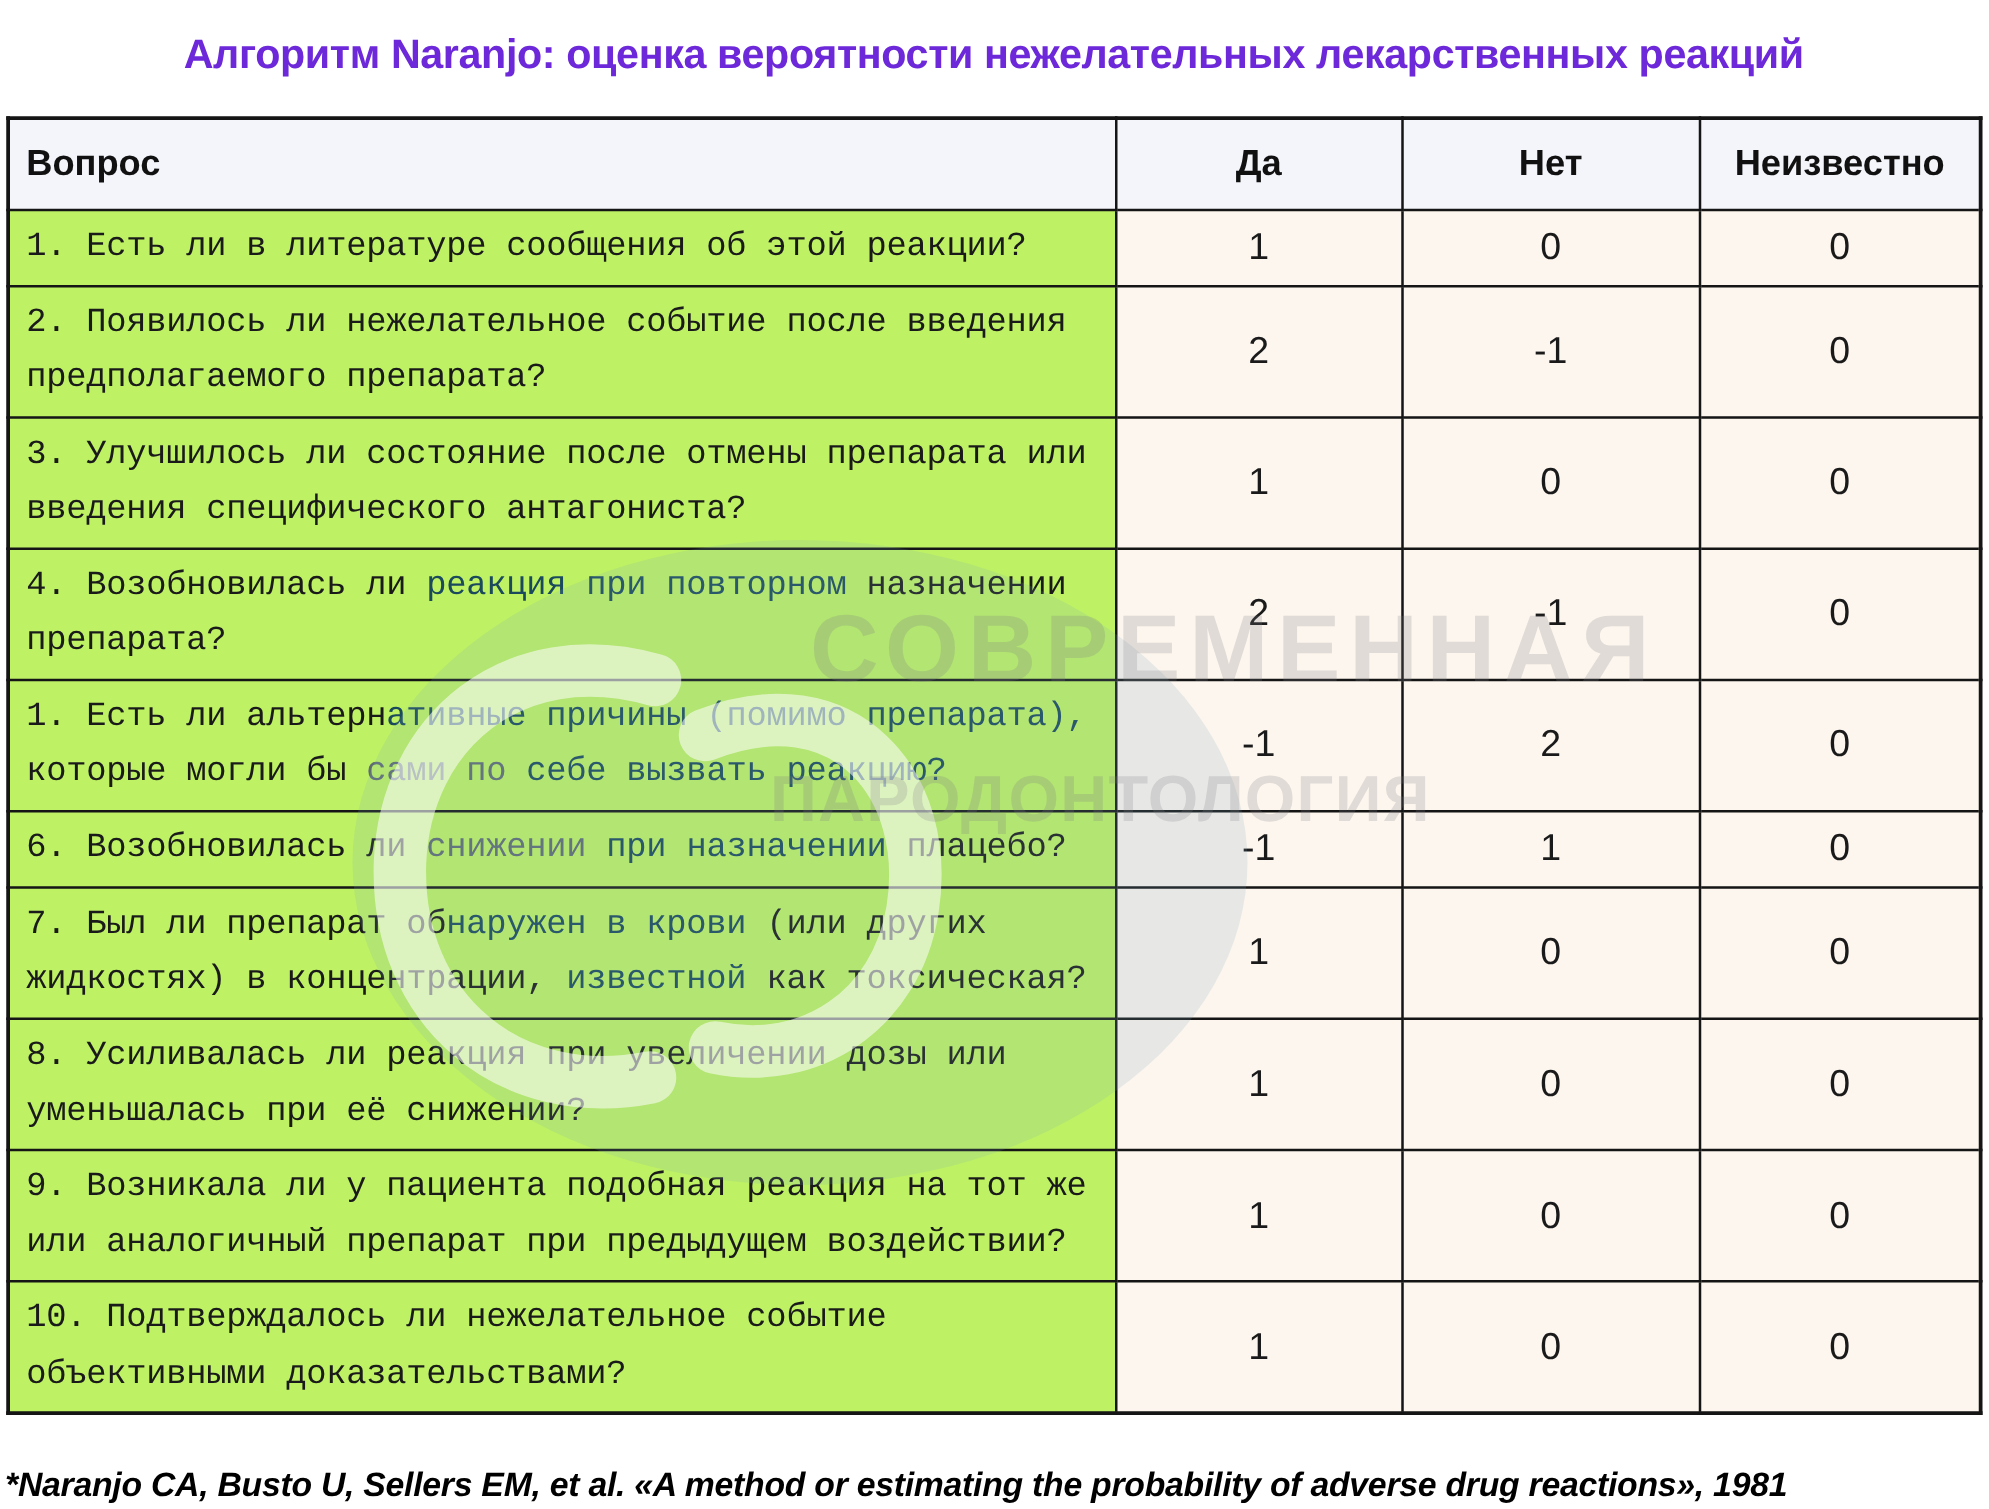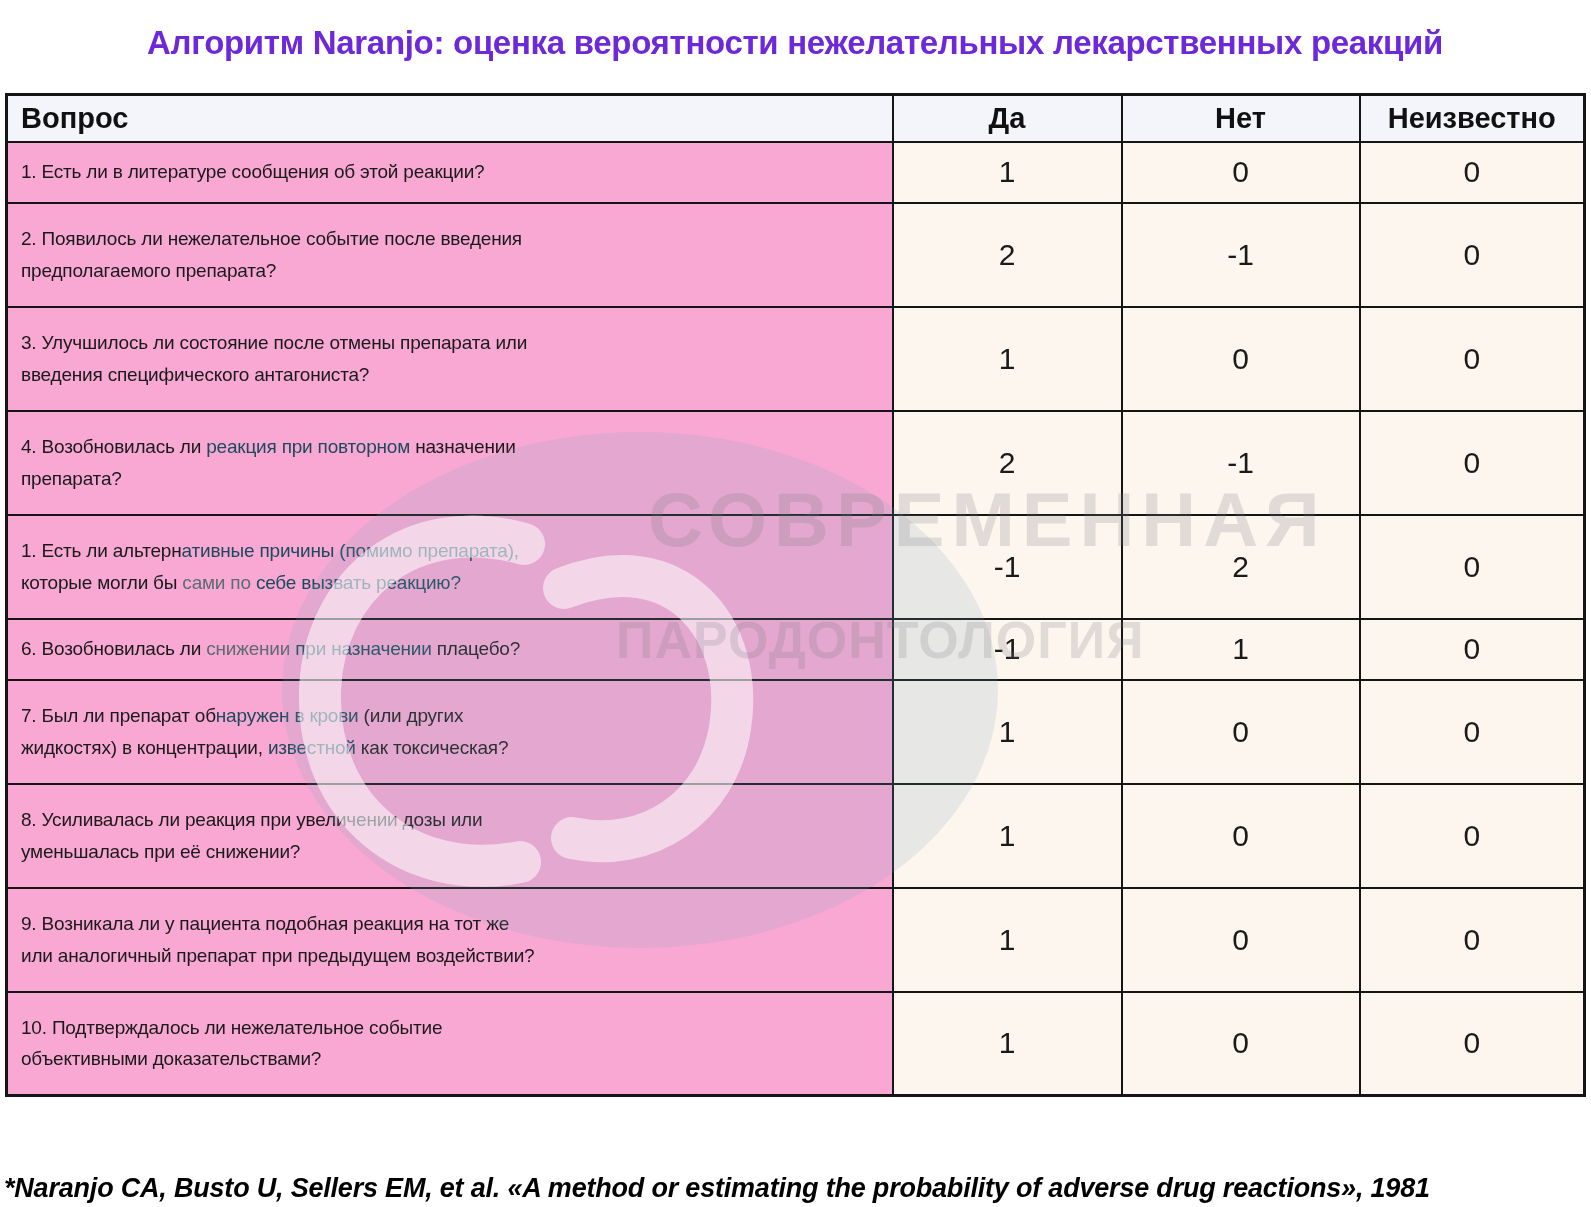--- a/index.html
+++ b/index.html
@@ -14,27 +14,27 @@
     letter-spacing:-0.3px;
   }
   table.naranjo {
     position:absolute; top:93px; left:5px; width:1578px;
     border-collapse:collapse; table-layout:fixed;
     border:3px solid #151515;
   }
   table.naranjo th, table.naranjo td { border:2px solid #151515; }
   thead th {
     background:#f3f5fa; font-size:29px; font-weight:bold;
-    height:47px; text-align:center; color:#111;
+    height:73px; text-align:center; color:#111;
   }
   thead th.q { text-align:left; padding-left:13px; }
   td.q {
-    background:#f9a8d4; font-size:19px; line-height:1.65;
+    background:#bef264; font-size:27px; line-height:1.65;
     padding:7px 8px 7px 13px; white-space:pre-line; letter-spacing:-0.2px;
-    vertical-align:middle; color:#1a1a1a;
+    vertical-align:middle; color:#1a1a1a;font-family:Liberation Mono, monospace;
   }
   td.v {
     background:#fdf6ee; font-size:30px; text-align:center;
     vertical-align:middle; color:#1a1a1a;
   }
   tr.single td { height:61px; }
   tr.double td { height:104px; }
   .seg-teal { color:#1b4a5d;margin-top:40px; }
   .seg-gray { color:#5e6b73; }
   .footer {

